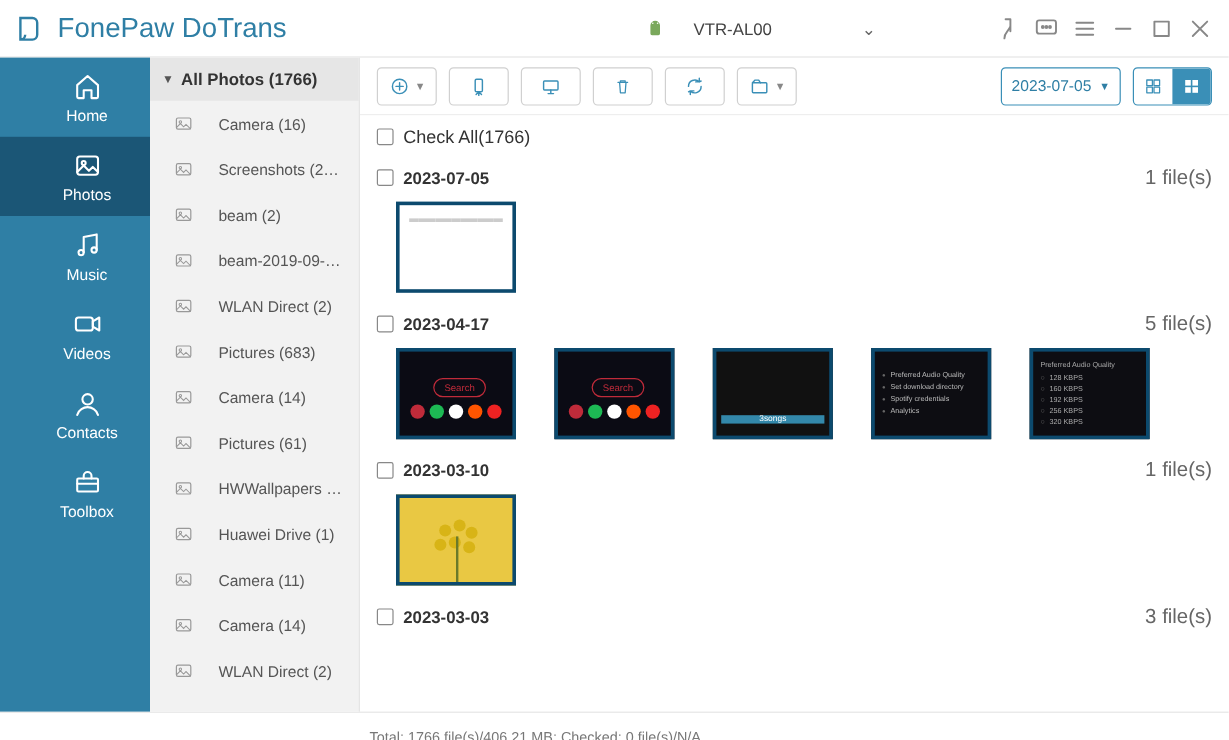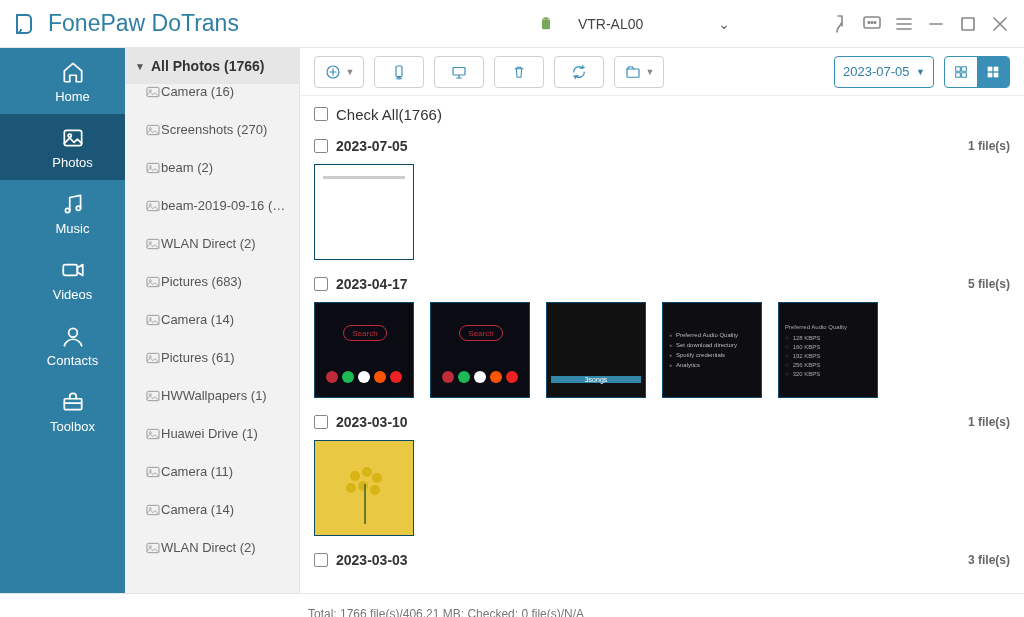--- a/index.html
+++ b/index.html
@@ -19,41 +19,41 @@
 .main { display: flex; height: calc(617px - 48px - 24px); }
 .sidebar { width: 125px; background: #2f7fa5; color: #fff; display: flex; flex-direction: column; }
 .nav-item { display: flex; flex-direction: column; align-items: center; justify-content: center; height: 66px; gap: 4px; cursor: pointer; padding-left: 20px; }
 .nav-item.active { background: #1b5676; }
 .nav-item .ico { width: 26px; height: 26px; display: flex; align-items: center; justify-content: center; }
 .nav-item .lbl { font-size: 13px; }
 
 .folder-pane { width: 175px; background: #f2f2f2; border-right: 1px solid #e5e5e5; overflow-y: auto; }
 .folder-header { background: #e6e6e6; height: 36px; display: flex; align-items: center; padding: 0 10px; font-weight: 600; gap: 6px; }
 .folder-header .tri { color: #555; font-size: 10px; }
-.folder-item { height: 38px; display: flex; align-items: flex-start; gap: 0; padding: 0 12px 0 20px; cursor: pointer; color: #555; font-size: 13px; white-space: nowrap; overflow: hidden; }
+.folder-item { height: 38px; display: flex; align-items: center; gap: 21px; padding: 0 12px 0 20px; cursor: pointer; color: #555; font-size: 13px; white-space: nowrap; overflow: hidden; }
 .folder-item .ficon { width: 16px; height: 16px; flex-shrink: 0; }
 .folder-item .ftxt { overflow: hidden; text-overflow: ellipsis; }
 
 .content { flex: 1; display: flex; flex-direction: column; overflow: hidden; }
 .toolbar { height: 48px; display: flex; align-items: center; padding: 0 14px; gap: 10px; border-bottom: 1px solid #eee; }
 .tbtn { width: 50px; height: 32px; border: 1px solid #d0d0d0; border-radius: 4px; display: flex; align-items: center; justify-content: center; color: #3a8fb7; background: #fff; cursor: pointer; gap: 4px; }
 .date-dd { margin-left: auto; width: 100px; height: 32px; border: 1px solid #3a8fb7; border-radius: 4px; display: flex; align-items: center; padding: 0 8px; color: #2f7fa5; font-size: 13px; cursor: pointer; }
 .view-toggle { height: 32px; border: 1px solid #3a8fb7; border-radius: 4px; display: flex; overflow: hidden; }
 .view-toggle .vbtn { width: 32px; display: flex; align-items: center; justify-content: center; color: #3a8fb7; }
 .view-toggle .vbtn.active { background: #3a8fb7; color: #fff; }
 
 .checkall { height: 36px; display: flex; align-items: center; padding: 0 14px; gap: 8px; font-size: 15px; color: #333; }
 .cb { width: 14px; height: 14px; border: 1.5px solid #888; border-radius: 2px; flex-shrink: 0; }
 
 .groups { flex: 1; overflow-y: auto; padding: 0 14px 8px; }
 .group-head { display: flex; align-items: center; gap: 8px; padding: 6px 0; }
 .group-head .gdate { font-weight: 700; font-size: 14px; }
-.group-head .gcount { margin-left: auto; color: #666; font-size: 12px; font-weight: bold; }
+.group-head .gcount { margin-left: auto; color: #666; font-size: 17px; }
 .thumbs { display: flex; gap: 16px; flex-wrap: wrap; padding: 4px 0 10px; }
-.thumb { width: 100px; height: 96px; border: 1px solid #0c4a6e; background: #fff; display: flex; align-items: center; justify-content: center; overflow: hidden; }
+.thumb { width: 100px; height: 76px; border: 3px solid #0c4a6e; background: #fff; display: flex; align-items: center; justify-content: center; overflow: hidden; margin-left: 16px; }
 
 
 .thumb.white-doc { align-items: flex-start; padding: 8px; }
 .thumb.white-doc .docln { width: 84px; height: 3px; background: #ccc; margin: 3px 0; }
 .thumb.white-doc .docln.s { width: 50px; }
 .thumb.dark-app { background: #0b0b14; position: relative; }
 .pill { width: 44px; height: 16px; border: 1.5px solid #c02b3a; border-radius: 10px; color: #c02b3a; font-size: 8px; display: flex; align-items: center; justify-content: center; }
 .dark-app .row { position: absolute; bottom: 14px; left: 4px; right: 4px; display: flex; gap: 4px; justify-content: center; }
 .dot { width: 12px; height: 12px; border-radius: 50%; }
 .thumb.tiles { background: #111; display: grid; grid-template-columns: 1fr 1fr; grid-template-rows: 1fr 1fr 1fr; gap: 2px; padding: 4px; }

